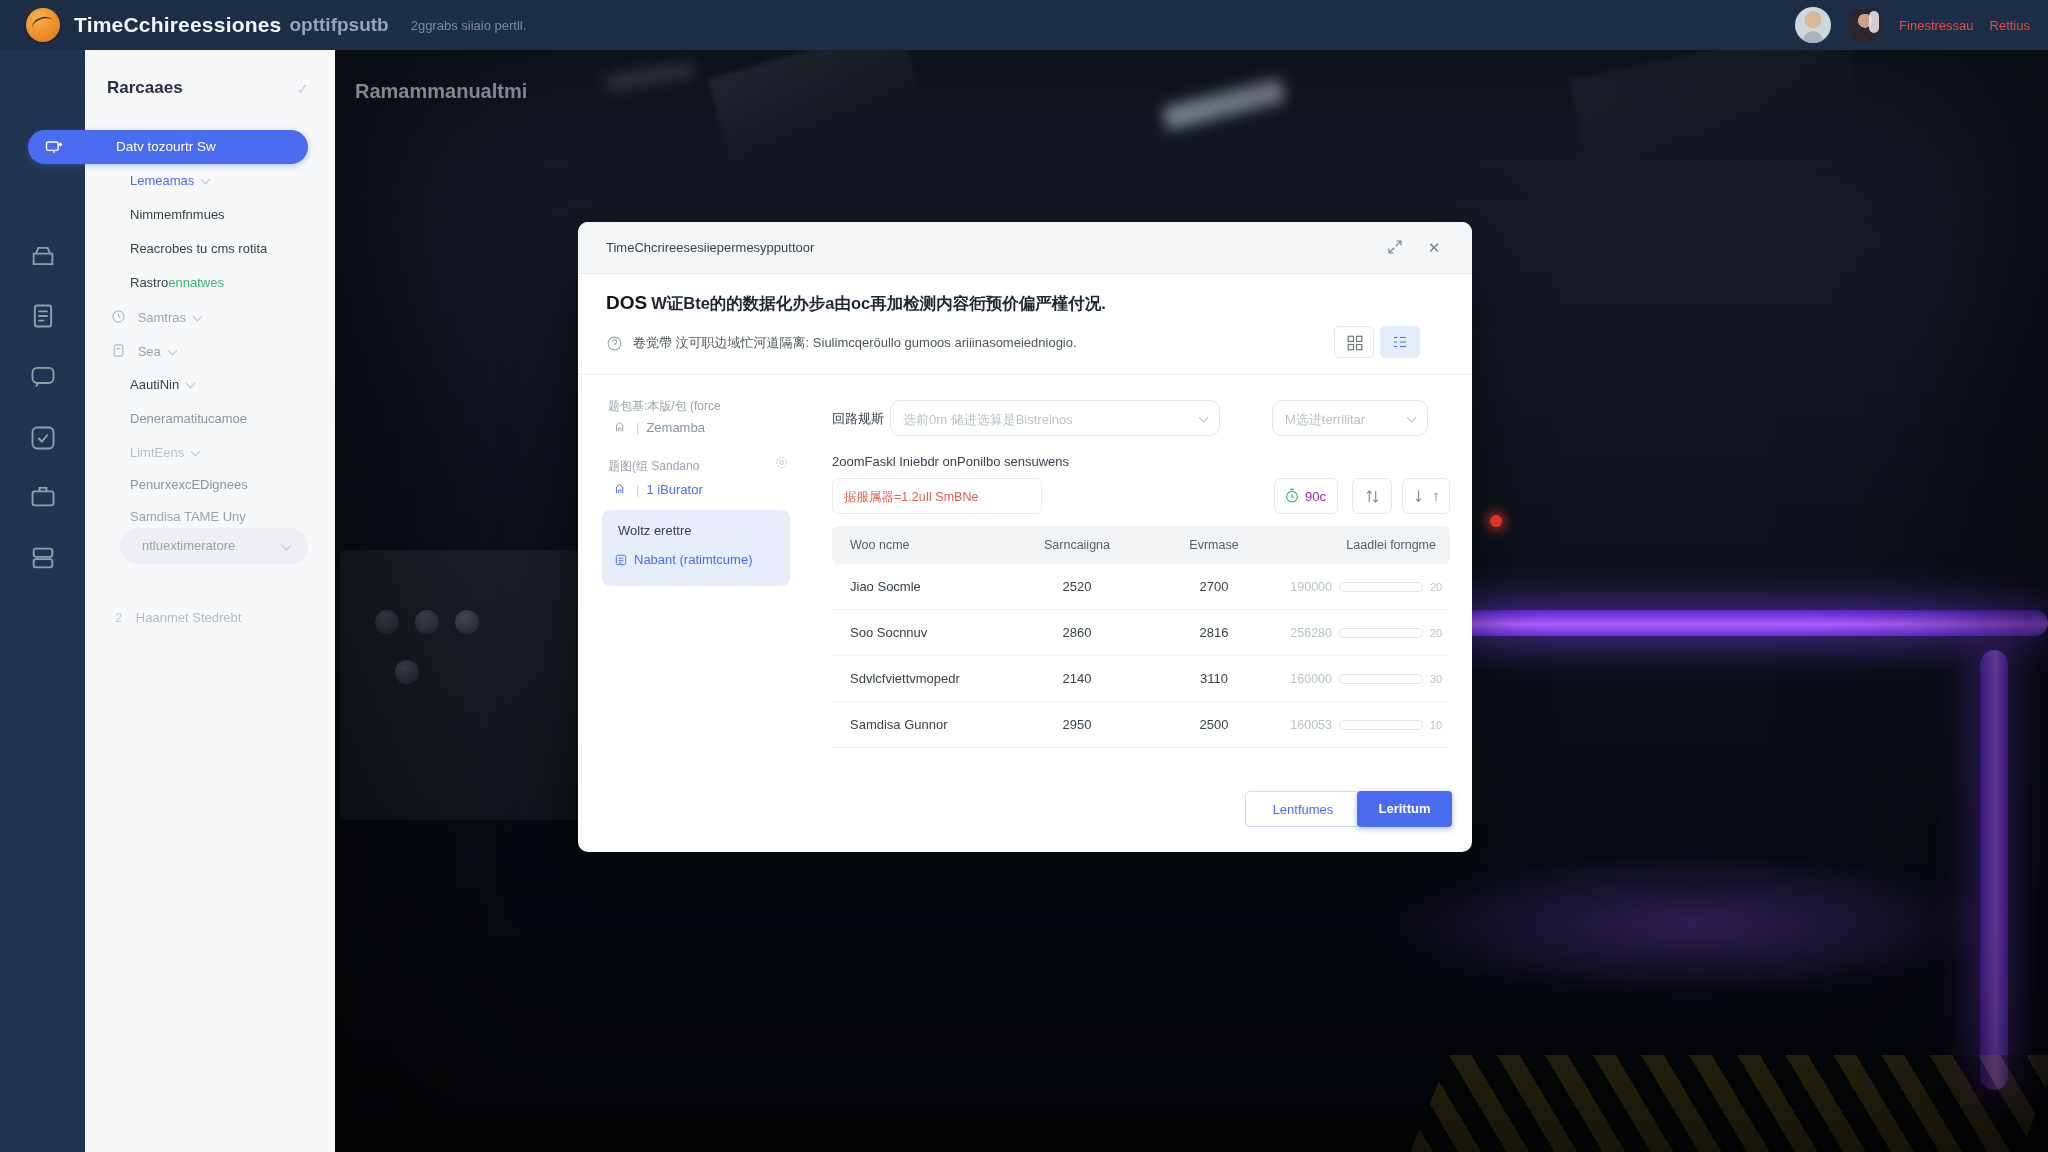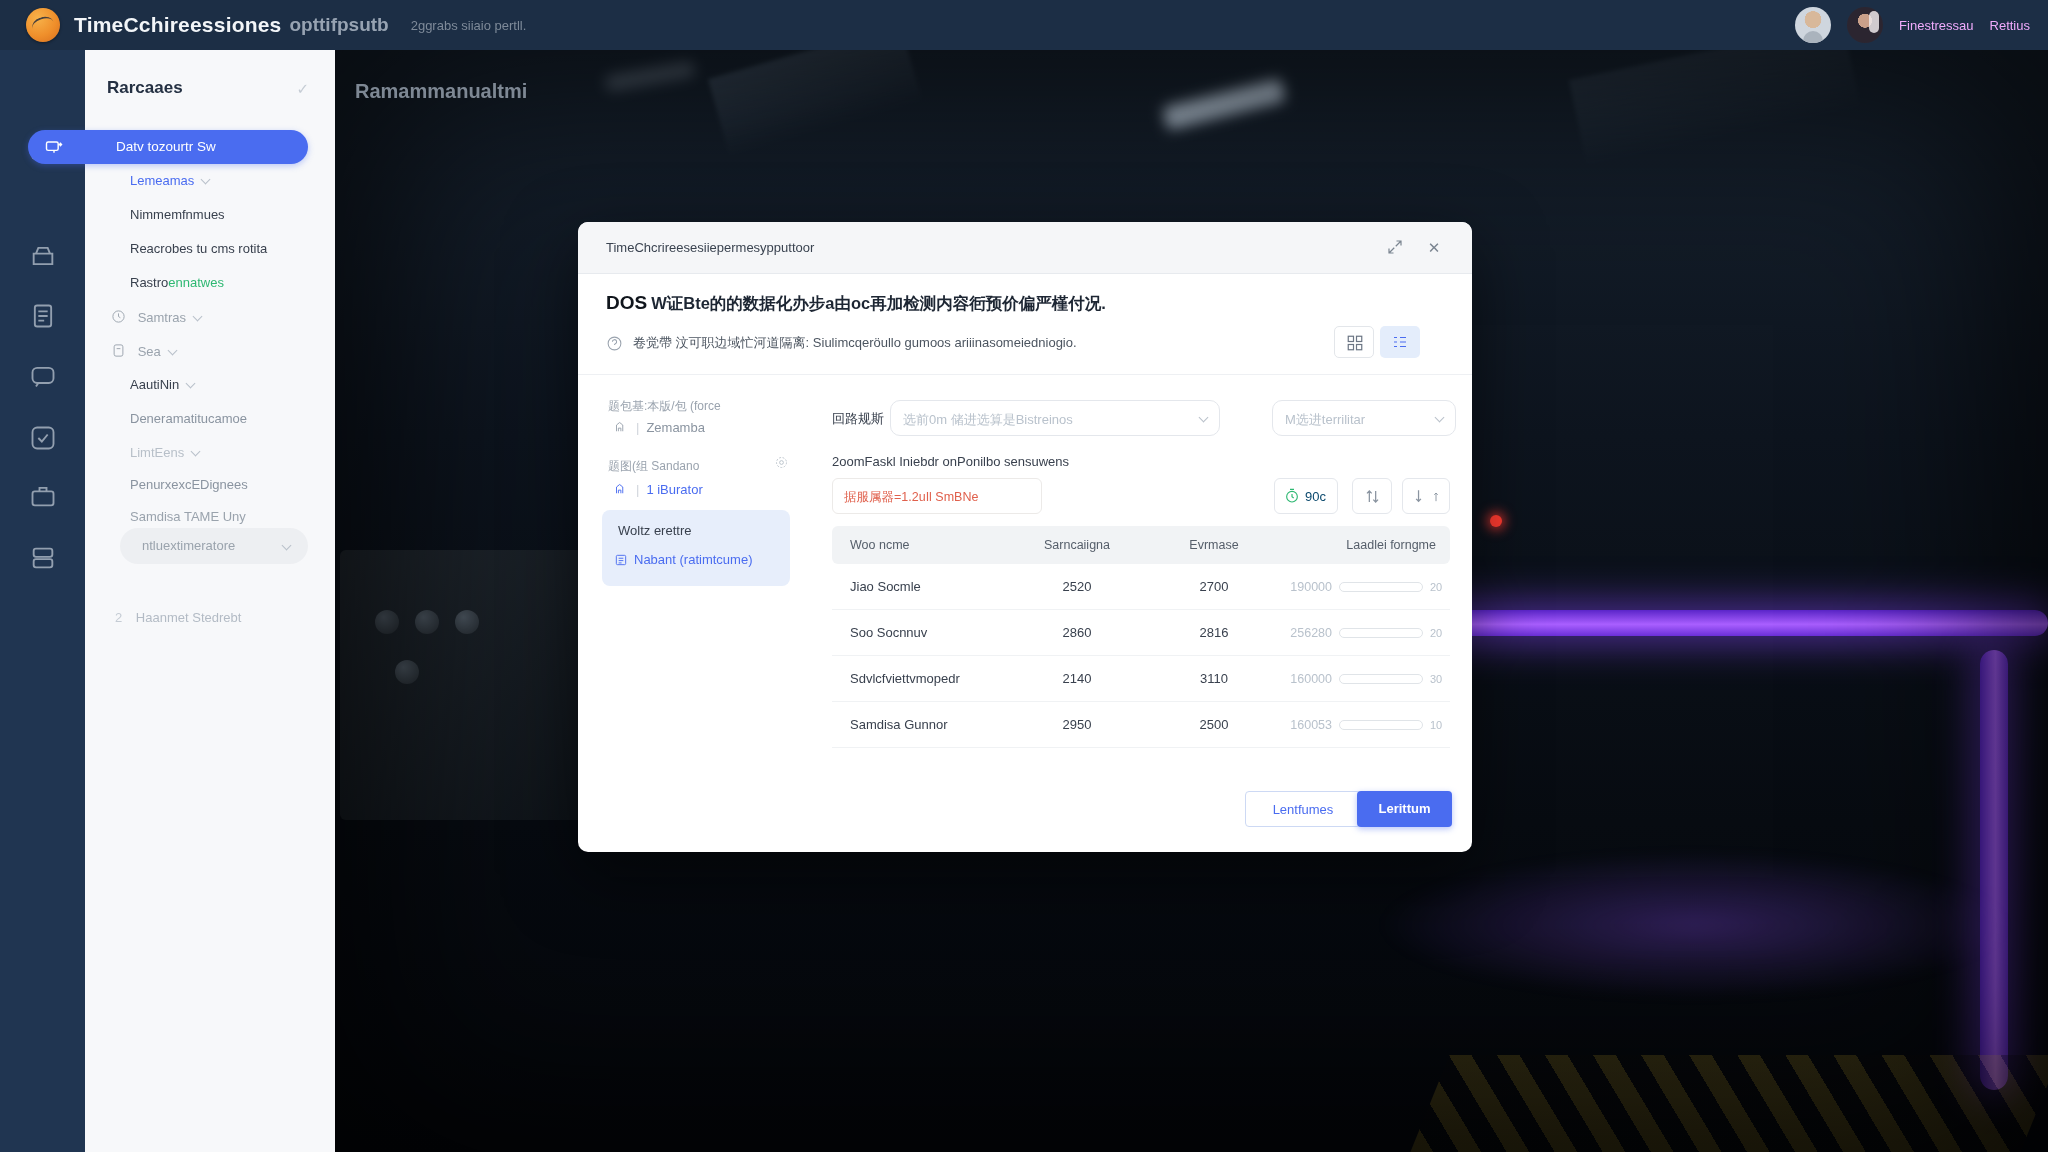--- a/index.html
+++ b/index.html
@@ -17,21 +17,21 @@
   .brand-wrap { position:absolute; left:74px; top:0; height:50px; display:flex; align-items:center; gap:8px; }
   .brand { font-size:21px; font-weight:bold; color:#f2f5f8; letter-spacing:.2px; }
   .brand2 { font-size:19px; font-weight:bold; color:#97a3b2; }
   .tagline { font-size:13px; color:#7e8a99; margin-left:14px; }
   .top-right { position:absolute; right:18px; top:0; height:50px; display:flex; align-items:center; gap:16px; }
   .avatar { width:36px; height:36px; border-radius:50%; position:relative; overflow:hidden; cursor:pointer; }
   .avatar.a1 { background:radial-gradient(circle at 50% 35%, #d8b89a 0 28%, #cfd6de 29% 100%); }
   .avatar.a1:after { content:""; position:absolute; left:8px; bottom:0; width:20px; height:12px; border-radius:10px 10px 0 0; background:#aab3bd; }
   .avatar.a2 { background:radial-gradient(circle at 50% 38%, #caa08a 0 24%, #2b2530 25% 100%); }
   .avatar.a2:after { content:""; position:absolute; right:4px; top:4px; width:10px; height:22px; border-radius:5px; background:#efe7ea; opacity:.85; }
-  .top-link { font-size:13px; color:#f0abfc; cursor:pointer; }
+  .top-link { font-size:13px; color:#ef4444; cursor:pointer; }
 
   
   .rail { position:absolute; left:0; top:50px; width:85px; height:1102px; background:#203551; z-index:30; }
   .rail-icon { position:absolute; left:29px; width:28px; height:28px; opacity:.6; cursor:pointer; }
   .rail-icon svg { width:28px; height:28px; stroke:#dfe6ee; fill:none; stroke-width:1.6; }
 
   
   .sidebar { position:absolute; left:85px; top:50px; width:250px; height:1102px; background:#f7f8fa; z-index:31; }
   .sb-title { position:absolute; left:22px; top:28px; font-size:17px; font-weight:bold; color:#243042; }
   .sb-check { position:absolute; right:26px; top:30px; font-size:15px; color:#c5ccd4; }
@@ -121,29 +121,29 @@
   .lp-card { position:absolute; left:24px; top:288px; width:188px; height:76px; background:#e7eefb; border-radius:8px; cursor:pointer; }
   .lp-card .t { position:absolute; left:16px; top:13px; font-size:13px; color:#39414e; }
   .lp-card .lnk { position:absolute; left:12px; top:42px; font-size:13px; color:#4a6cf0; display:flex; align-items:center; gap:6px; }
   .lp-card .lnk svg { width:14px; height:14px; stroke:#4a6cf0; fill:none; stroke-width:1.6; }
 
   .f-label { position:absolute; left:254px; top:188px; font-size:13px; color:#39414e; }
   .select { position:absolute; height:36px; border:1px solid #e4e7ec; border-radius:10px; background:#fff; cursor:pointer; }
   .select .ph { position:absolute; left:12px; top:10px; font-size:13px; color:#b9c2cc; white-space:nowrap; overflow:hidden; }
   .select .chev { position:absolute; right:12px; top:13px; }
   .sel1 { left:312px; top:178px; width:330px; }
-  .sel2 { left:694px; top:178px; width:184px; }
+  .sel2 { left:694px; top:178px; width:156px; }
   .f-subtitle { position:absolute; left:254px; top:232px; font-size:13px; color:#39414e; }
   .f-input { position:absolute; left:254px; top:256px; width:210px; height:36px; border:1px solid #eceae8; border-radius:6px; background:#fff; cursor:text;padding-left:24px; }
   .f-input .val { position:absolute; left:11px; top:10px; font-size:12.5px; color:#e0604c; white-space:nowrap; }
   .mini-btn { position:absolute; top:256px; height:36px; border:1px solid #e4e7ec; border-radius:6px; background:#fff; cursor:pointer; }
   .btn-timer { left:696px; width:64px; }
   .btn-timer .ic { position:absolute; left:9px; top:9px; width:16px; height:16px; }
   .btn-timer .ic svg { width:16px; height:16px; stroke:#2eb872; fill:none; stroke-width:1.7; }
-  .btn-timer .lbl { position:absolute; left:30px; top:10px; font-size:13px; color:#0c4a6e; }
+  .btn-timer .lbl { position:absolute; left:30px; top:10px; font-size:13px; color:#a21caf; }
   .btn-swap { left:774px; width:40px; }
   .btn-swap svg, .btn-sort svg { position:absolute; left:10px; top:8px; width:19px; height:19px; stroke:#8a94a0; fill:none; stroke-width:1.6; }
   .btn-sort { left:824px; width:48px; }
   .btn-sort svg.s2 { left:26px; width:14px; }
 
   .tbl { position:absolute; left:254px; top:304px; width:618px; }
   .tbl-head { display:grid; grid-template-columns:176px 138px 136px 168px; height:38px; background:#f1f3f5;
               border-radius:6px; align-items:center; font-size:12.5px; color:#555e6a; }
   .tbl-head .c0 { padding-left:18px; } .tbl-head .c1,.tbl-head .c2 { text-align:center; }
   .tbl-head .c3 { text-align:right; padding-right:14px; }

